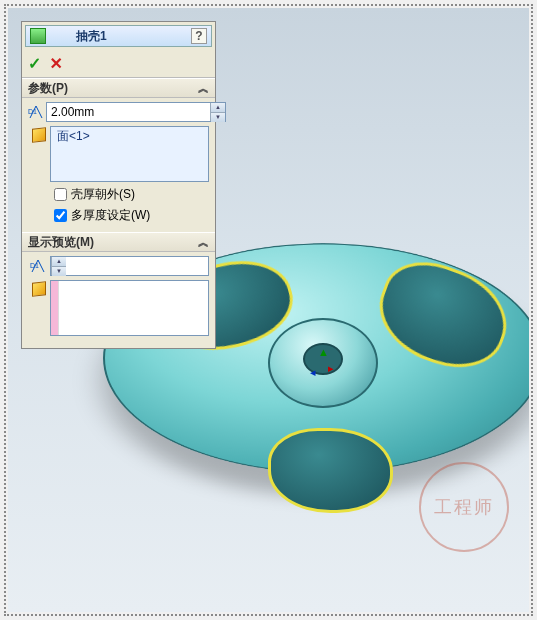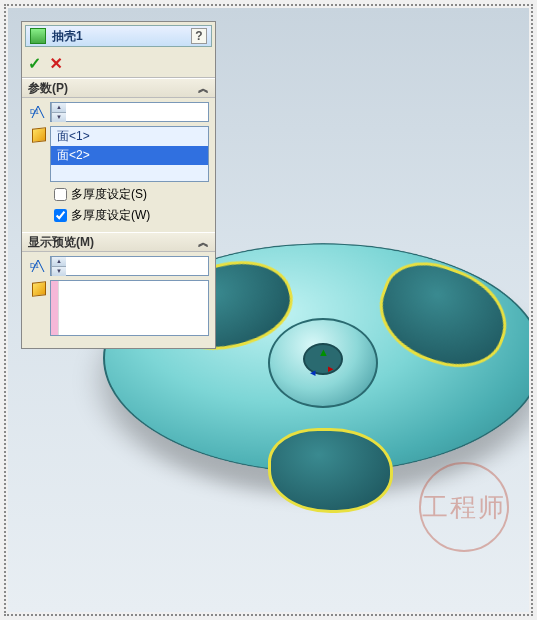--- a/index.html
+++ b/index.html
@@ -33,21 +33,21 @@
     right: 20px;
     bottom: 60px;
     width: 90px;
     height: 90px;
     border: 2px solid rgba(190,80,60,0.4);
     border-radius: 50%;
     display: flex;
     align-items: center;
     justify-content: center;
     color: rgba(190,80,60,0.4);
-    font-size: 26px;
+    font-size: 18px;
     letter-spacing: 2px;
     z-index: 40;
     pointer-events: none;
   }
   
   .model {
     position: absolute;
     left: 95px;
     top: 150px;
     width: 440px;
@@ -128,20 +128,21 @@
   .feature-row {
     background: linear-gradient(#e8f0ff, #c8e0f8);
     border: 1px solid #8aa;
     margin: 3px;
     height: 22px;
     display: flex;
     align-items: center;
     padding: 0 4px;
     color: #1a3a6a;
     font-weight: bold;
+    gap: 24px;
   }
   .feature-row .feat-icon {
     width: 16px; height: 16px;
     background: linear-gradient(#8e8, #4a4);
     border: 1px solid #282;
     margin-right: 6px;
   }
   .feature-row .help {
     margin-left: auto;
     width: 16px; height: 16px;
@@ -312,40 +313,40 @@
     <div class="section-body">
 
       <div class="row">
         <div class="dim-icon">
           <svg width="18" height="16" viewBox="0 0 18 16">
             <path d="M2 14 L8 2 L14 14" fill="none" stroke="#0050c0" stroke-width="1"></path>
             <text x="0" y="10" font-size="7" fill="#0050c0">D1</text>
           </svg>
         </div>
         <div class="spinbox">
+          <input type="text" value="2.00mm" style="">
           <div class="spin">
             <div>▲</div>
             <div>▼</div>
           </div>
         </div>
       </div>
 
       <div class="row" style="align-items:flex-start;justify-content:center;">
         <div class="face-icon">
           <div class="cube"></div>
         </div>
         <div class="listbox">
           <div class="item">面&lt;1&gt;</div>
-          <div class="item selected">面&lt;2&gt;</div>
         </div>
       </div>
 
       <div class="chk-row">
         <input type="checkbox" style="">
-        <span>多厚度设定(S)</span>
+        <span>壳厚朝外(S)</span>
       </div>
       <div class="chk-row">
         <input type="checkbox" checked="" style="">
         <span>多厚度设定(W)</span>
       </div>
     </div>
 
     <div class="section-hdr">
       <span>显示预览(M)</span>
       <span class="chev">︽</span>

